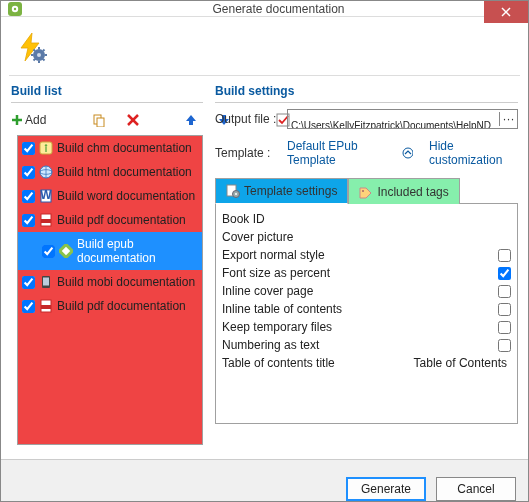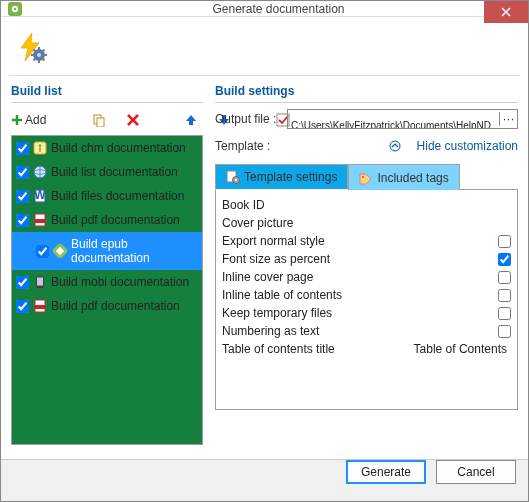--- a/index.html
+++ b/index.html
@@ -23,46 +23,46 @@
 .right { flex: 1; padding: 0 10px 0 6px; }
 
 .section-title { color: #0a5aa0; font-weight: bold; font-size: 12px; margin-bottom: 4px; }
 .thin-hr { height: 1px; background: #ccc; margin-bottom: 6px; }
 
 .toolbar { display: flex; align-items: center; gap: 21px; padding: 2px 0 6px 0; }
 .toolbar .tbtn { width: 18px; height: 18px; display: flex; align-items: center; justify-content: center; cursor: pointer; }
 .toolbar .sep { width: 1px; height: 16px; background: #ccc; margin: 0 2px; }
 .add-btn { display: flex; align-items: center; gap: 2px; cursor: pointer; color: #333; }
 
-.list-box { border: 1px solid #a0a0a0; background: #15803d; height: 310px; }
+.list-box { border: 1px solid #a0a0a0; background: #ef4444; height: 310px; margin-left: 6px; }
 .list-item { display: flex; align-items: center; gap: 4px; padding: 5px 4px; color: #222; cursor: pointer; }
 .list-item.selected { background: #1e90ff; color: #fff; padding-left: 24px; }
 .list-item input[type=checkbox] { width: 13px; height: 13px; }
 .type-icon { width: 14px; height: 14px; flex-shrink: 0; }
 
 .field-row { display: flex; align-items: center; gap: 6px; margin-bottom: 10px; }
 .field-label { color: #333; min-width: 66px; }
 .output-box { flex: 1; border: 1px solid #888; height: 20px; display: flex; align-items: center; overflow: hidden; }
 .output-text { flex: 1; padding: 0 3px; white-space: nowrap; overflow: hidden; color: #222; font-size: 10px; margin-top: 12px; }
 .output-more { width: 18px; text-align: center; border-left: 1px solid #888; cursor: pointer; color: #333; }
 .link { color: #0a5aa0; cursor: pointer; }
 .hide-cust { display: flex; align-items: center; gap: 16px; margin-left: auto; }
 
 .tabs { display: flex; border-bottom: 1px solid #a0a0a0; margin-top: 6px; }
-.tab { padding: 5px 10px; border: 1px solid #a0a0a0; border-bottom: none; background: #7dd3fc; display: flex; align-items: center; gap: 4px; color: #333; cursor: pointer; position: relative; top: 1px; }
+.tab { padding: 5px 10px; border: 1px solid #a0a0a0; border-bottom: none; background: #86efac; display: flex; align-items: center; gap: 4px; color: #333; cursor: pointer; position: relative; top: 1px; }
 .tab.active { background: #0ea5e9; border-bottom: 1px solid #fff; }
 .tab-icon { width: 14px; height: 14px; }
 
 .settings-box { border: 1px solid #a0a0a0; border-top: none; padding: 6px 4px; height: 220px; }
 .setting-row { display: flex; align-items: center; padding: 2px 2px; color: #222; }
 .setting-row .slabel { flex: 1; }
 .setting-row input[type=checkbox] { width: 13px; height: 13px; }
 .setting-row .sval { width: 108px; text-align: right; color: #222; padding-right: 4px; }
 
-.footer { position: absolute; bottom: 0; left: 0; right: 0; height: 42px; background: #f0f0f0; border-top: 1px solid #ccc; display: flex; align-items: flex-start; justify-content: flex-end; gap: 10px; padding-right: 12px; }
+.footer { position: absolute; bottom: 0; left: 0; right: 0; height: 42px; background: #f0f0f0; border-top: 1px solid #ccc; display: flex; align-items: flex-end; justify-content: flex-end; gap: 10px; padding-right: 12px; }
 .btn { min-width: 80px; height: 24px; border: 1px solid #888; background: #fdfdfd; display: flex; align-items: center; justify-content: center; cursor: pointer; color: #222; }
 .btn.primary { border: 2px solid #1e90ff; }
 
 svg { display: block; }
 </style>
 </head>
 <body>
 
 <div class="titlebar">
   <div class="title-icon">
@@ -158,29 +158,29 @@
           </svg>
         <span>Build chm documentation</span>
       </div>
       <div class="list-item">
         <input type="checkbox" checked="" style="">
         <svg class="type-icon" viewBox="0 0 14 14">
             <circle cx="7" cy="7" r="6" fill="#cfe8ff" stroke="#3a78c2"></circle>
             <ellipse cx="7" cy="7" rx="6" ry="2.3" fill="none" stroke="#3a78c2" stroke-width="0.8"></ellipse>
             <line x1="7" y1="1" x2="7" y2="13" stroke="#3a78c2" stroke-width="0.8"></line>
           </svg>
-        <span>Build list documentation</span>
+        <span>Build html documentation</span>
       </div>
       <div class="list-item">
         <input type="checkbox" checked="" style="">
         <svg class="type-icon" viewBox="0 0 14 14">
             <rect x="2" y="1" width="10" height="12" fill="#fff" stroke="#2a5db0"></rect>
             <text x="7" y="10" text-anchor="middle" font-size="8" font-weight="bold" fill="#2a5db0">W</text>
           </svg>
-        <span>Build files documentation</span>
+        <span>Build word documentation</span>
       </div>
       <div class="list-item">
         <input type="checkbox" checked="" style="">
         <svg class="type-icon" viewBox="0 0 14 14">
             <rect x="2" y="1" width="10" height="12" fill="#fff" stroke="#c62828"></rect>
             <rect x="2" y="6" width="10" height="4" fill="#c62828"></rect>
           </svg>
         <span>Build pdf documentation</span>
       </div>
       <div class="list-item selected">
@@ -217,20 +217,21 @@
     <div class="field-row">
       <span class="field-label">Output file :</span>
       <div class="output-box">
         <span class="output-text">C:\Users\KellyFitzpatrick\Documents\HelpND</span>
         <span class="output-more">···</span>
       </div>
     </div>
 
     <div class="field-row">
       <span class="field-label">Template :</span>
+      <span class="link">Default EPub Template</span>
       <span class="hide-cust link">
         <svg width="12" height="12">
             <circle cx="6" cy="6" r="5" fill="none" stroke="#0a5aa0" stroke-width="1"></circle>
             <polyline points="3,7 6,4 9,7" fill="none" stroke="#0a5aa0" stroke-width="1.2"></polyline>
           </svg>
         <span>Hide customization</span>
       </span>
     </div>
 
     <div class="tabs">

